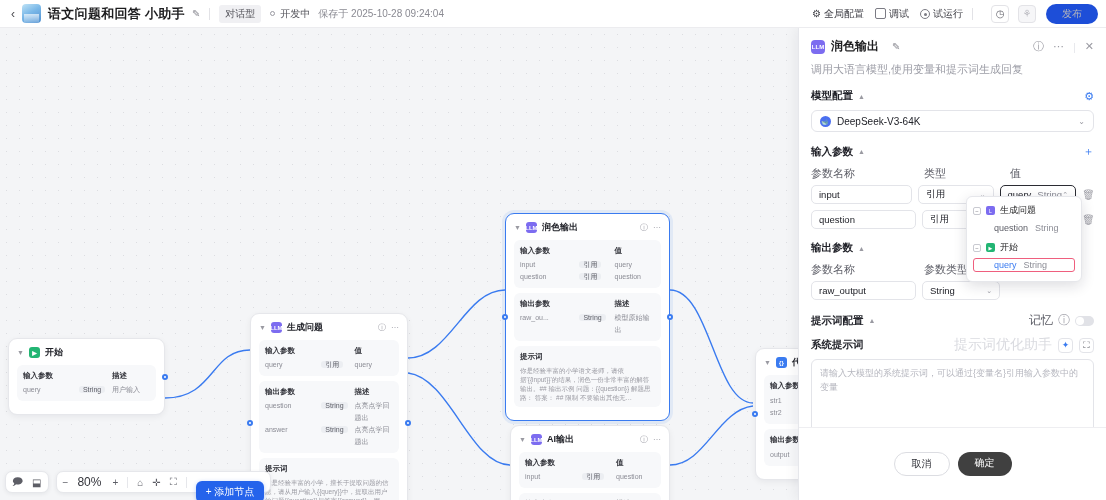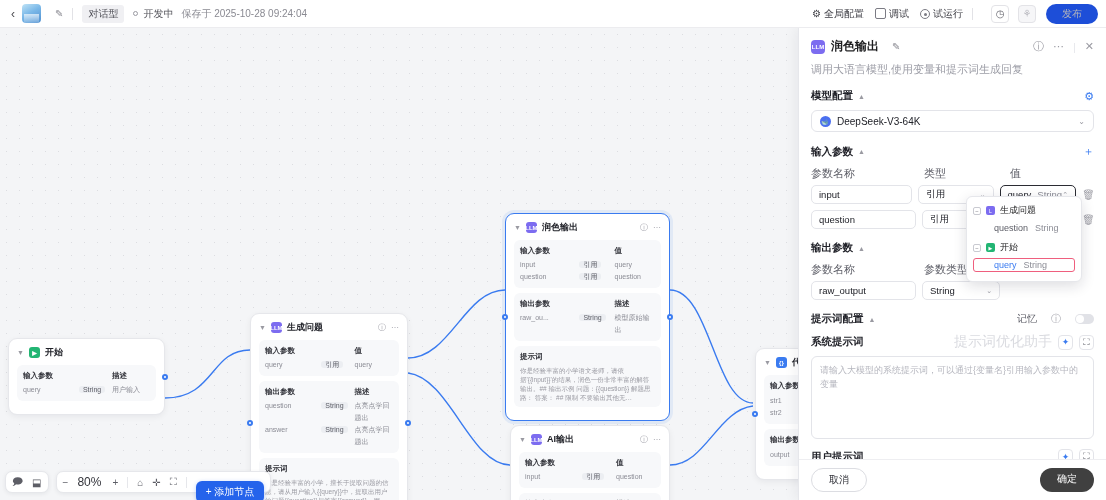--- a/index.html
+++ b/index.html
@@ -120,33 +120,34 @@
   .dd-item .ty{ color:#8b8c95;}
   .prompt-tools{ margin-left:auto; display:flex; align-items:center; gap:6px;}
   .ghost-txt{ font-size:14px; color:#dadbe0;}
   .sq-btn{ width:15px;height:15px;border:1px solid #e3e4e9;border-radius:4px;
     display:flex;align-items:center;justify-content:center;font-size:9px;color:#5c5d66;cursor:pointer;}
   .sq-btn.blue{ color:#3a7bf0;}
   .ta{ border:1px solid #e3e4e9; border-radius:6px; padding:6px 8px; font-size:9px;
     color:#b6b7bf; line-height:14px;}
   .toggle{ width:19px;height:10px;border-radius:5px;background:#e1e2e7;position:relative;cursor:pointer;}
   .toggle:after{content:"";position:absolute;left:1px;top:1px;width:8px;height:8px;border-radius:50%;background:#fff;}
-  .mem-wrap{ margin-left:auto; display:flex; align-items:center; gap:14px; font-size:10px; color:#5c5d66;}
-  .p-foot{ border-top:1px solid #eeeef1; padding:8px 12px; display:flex; justify-content:space-between; gap:8px;}
+  .mem-wrap{ margin-left:auto; display:flex; align-items:center; gap:5px; font-size:12px; color:#5c5d66;}
+  .p-foot{ border-top:1px solid #eeeef1; padding:24px 12px; display:flex; justify-content:center; gap:8px;}
   .btn{ border-radius:13px; font-size:10px; padding:4px 17px; cursor:pointer;}
   .btn.ghost{ border:1px solid #dcdde2; color:#33343b; background:#fff;}
   .btn.dark{ background:#404040; color:#fff;}
   svg.wires{ position:absolute; left:0; top:0; width:100%; height:100%; pointer-events:none;}
 </style>
 </head>
 <body>
 
 <div class="topbar">
   <div class="back-chevron">‹</div>
   <div class="app-logo"></div>
+  <div class="app-title">语文问题和回答 小助手</div>
   <div class="pencil">✎</div>
   <div class="vline"></div>
   <div class="chip">对话型</div>
   <div class="statedot"></div>
   <div class="state-text">开发中</div>
   <div class="saved">保存于 2025-10-28 09:24:04</div>
   <div class="spacer"></div>
   <div class="tb-item">
     <span>⚙</span>
     <span>全局配置</span>

